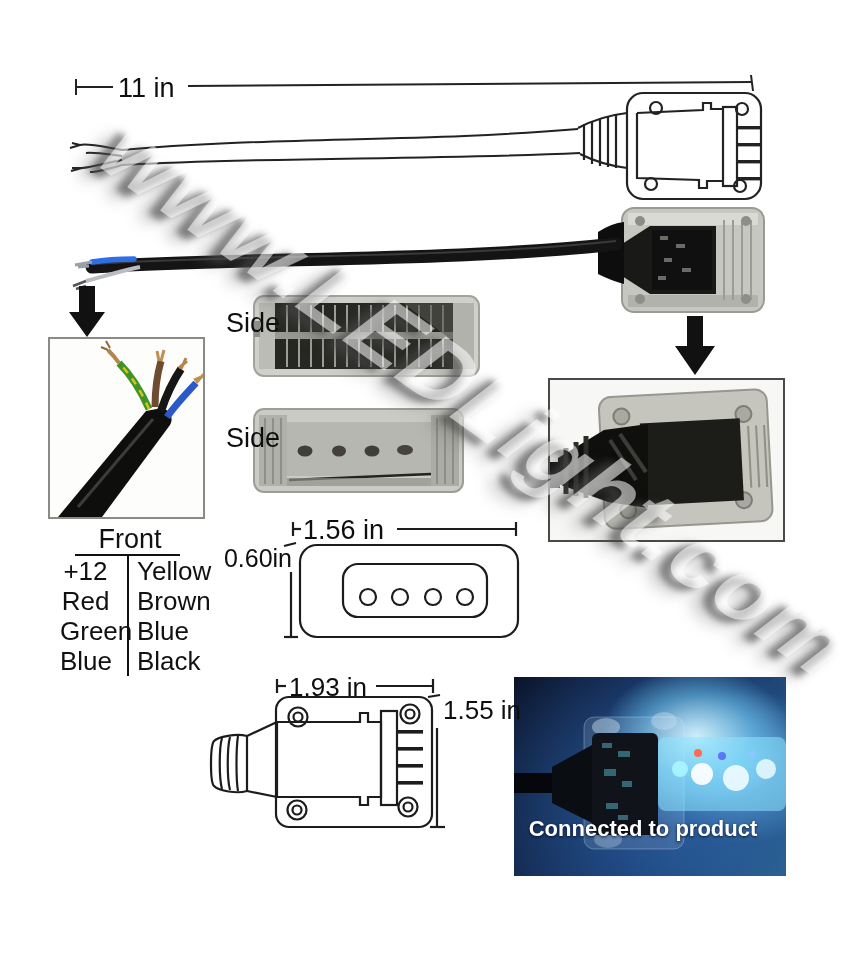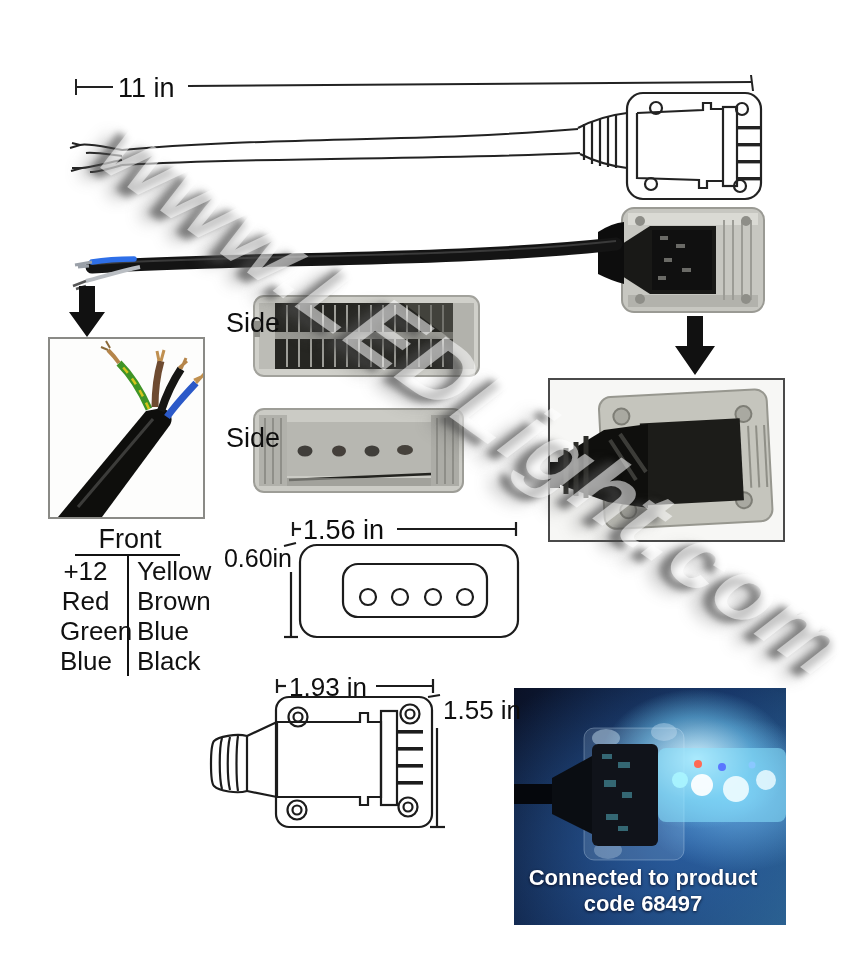--- a/index.html
+++ b/index.html
@@ -23,27 +23,27 @@
 
   
   .watermark{position:absolute;left:150px;top:100px;width:830px;z-index:6;
     font-style:italic;font-weight:800;font-size:92px;letter-spacing:2px;white-space:nowrap;
     transform-origin:0 0;transform:rotate(35.5deg) skewX(-6deg);
     color:rgba(255,255,255,0.55);
     text-shadow:-7px 9px 7px rgba(70,70,70,0.62),-13px 17px 15px rgba(95,95,95,0.35);
     pointer-events:none;}
 
   
-  .led-photo{position:absolute;left:514px;top:677px;width:272px;height:237px;z-index:1;
+  .led-photo{position:absolute;left:514px;top:677px;width:272px;height:199px;z-index:1;
     overflow:hidden;
     background:
       radial-gradient(95px 70px at 67% 30%, rgba(215,245,255,.95), rgba(110,200,240,.55) 60%, rgba(110,200,240,0) 100%),
       radial-gradient(150px 110px at 82% 45%, rgba(120,200,255,.75), rgba(120,200,255,0) 70%),
       radial-gradient(230px 180px at 60% 62%, rgba(45,100,170,.85), rgba(45,100,170,0) 100%),
-      linear-gradient(118deg,#0a1126 0%,#14305e 55%,#2a6088 100%); margin-top: 11px;}
+      linear-gradient(118deg,#0a1126 0%,#14305e 55%,#2a6088 100%);}
   .led-caption{position:absolute;left:0;right:14px;z-index:3;text-align:center;color:#fff;
     font-size:22px;font-weight:700;text-shadow:0 1px 3px rgba(0,0,20,.8);}
 
   .disclaimer{position:absolute;left:66px;top:855px;z-index:3;font-size:22px;
     letter-spacing:.3px;color:#1b1b1b;}
 </style>
 </head>
 <body>
 
 <div class="canvas">
@@ -185,21 +185,20 @@
       <rect x="144" y="60" width="128" height="74" rx="8" fill="rgba(140,230,255,0.55)"></rect>
       <circle cx="188" cy="97" r="11" fill="rgba(255,255,255,0.92)"></circle>
       <circle cx="222" cy="101" r="13" fill="rgba(240,252,255,0.9)"></circle>
       <circle cx="252" cy="92" r="10" fill="rgba(235,250,255,0.85)"></circle>
       <circle cx="166" cy="92" r="8" fill="rgba(170,245,255,0.9)"></circle>
       <circle cx="184" cy="76" r="4" fill="#ff6a55"></circle>
       <circle cx="208" cy="79" r="4" fill="#5a76ff"></circle>
       <circle cx="238" cy="77" r="3.5" fill="#8ac8ff"></circle>
     </svg>
     <div class="led-caption" style="bottom:34px;">Connected to product</div>
-    <div class="led-caption" style="bottom:8px;">code 68497</div>
   </div>
 
   <svg class="overlay" viewBox="0 0 861 961">
 
     <g stroke="#222" stroke-width="2" fill="none">
       <line x1="76" y1="79" x2="76" y2="95"></line>
       <line x1="76" y1="87" x2="113" y2="87"></line>
       <line x1="188" y1="86" x2="752" y2="82"></line>
       <line x1="751" y1="75" x2="753" y2="91"></line>
       <text x="118" y="97" font-size="27" fill="#0e0e0e" stroke="none">11 in</text>

